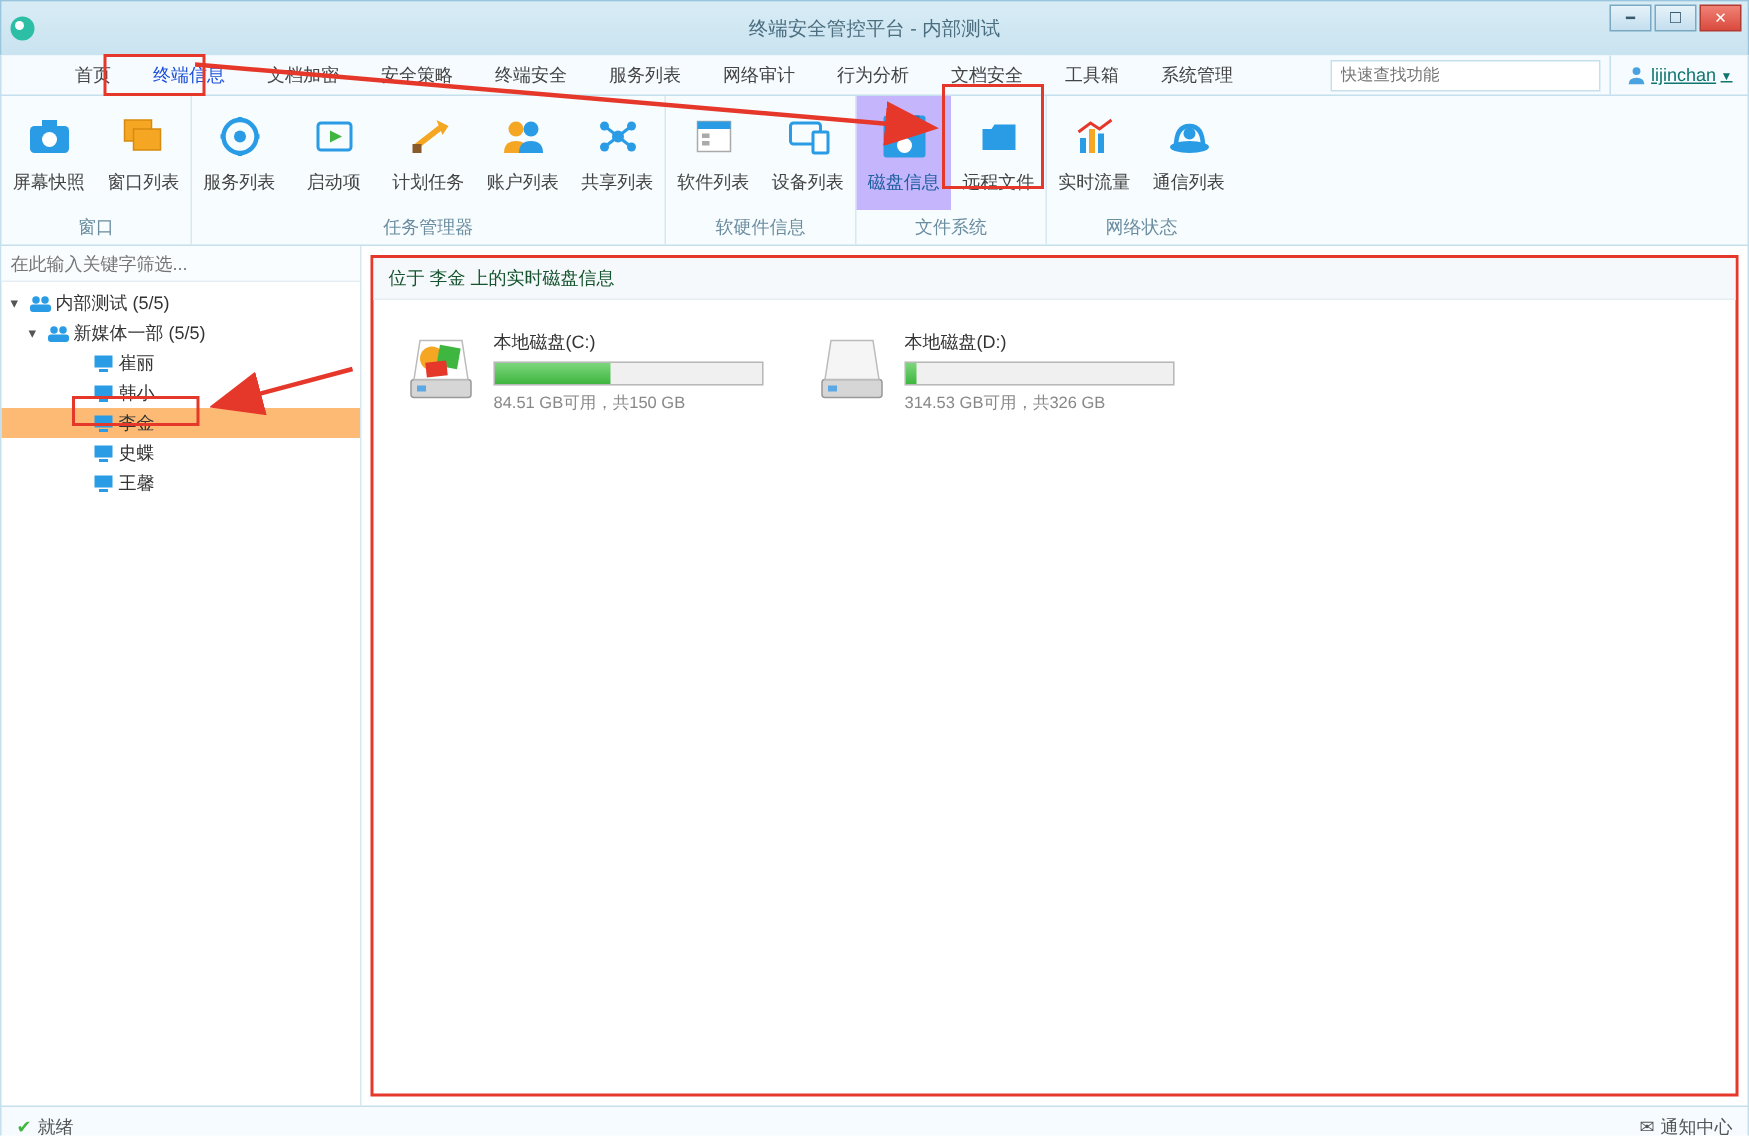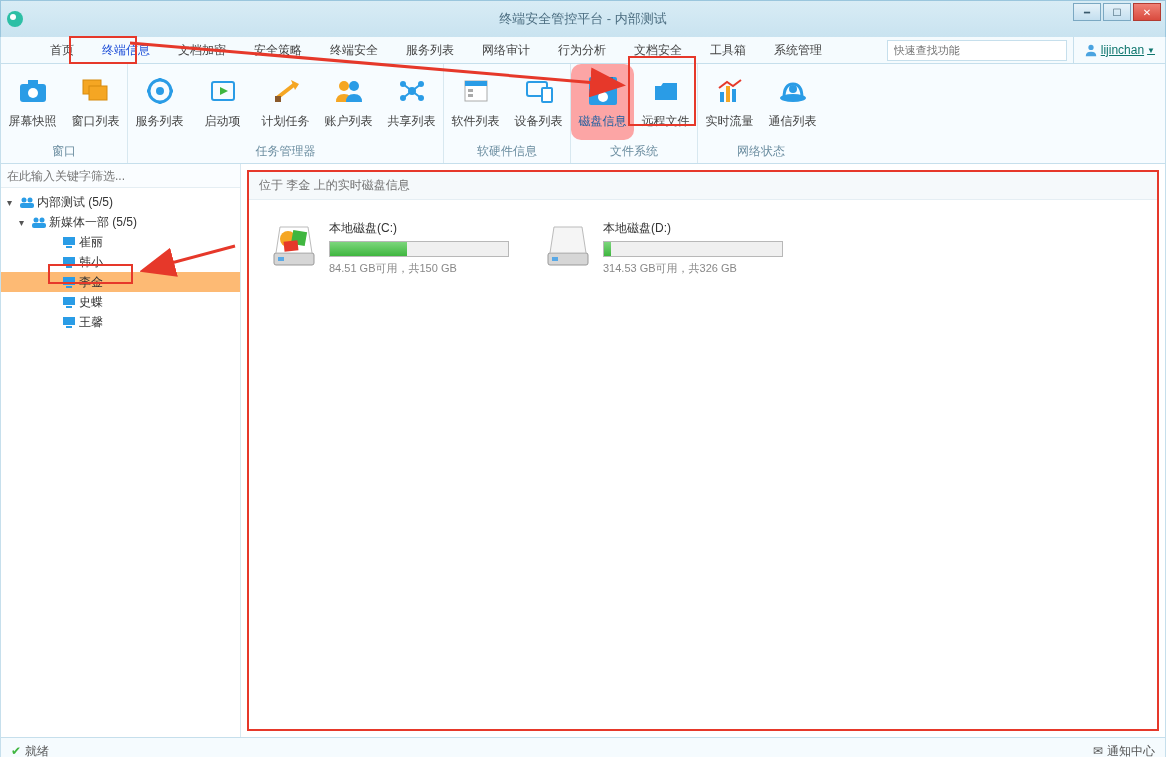--- a/index.html
+++ b/index.html
@@ -22,21 +22,21 @@
 .menu-hl.tab { left: 68px; top: -1px; width: 68px; height: 28px; }
 .search-box { margin-left: auto; height: 21px; align-self: center; width: 180px; border: 1px solid #c6dfec; background: #fff; font-size: 11px; padding: 0 6px; color: #999; margin-right: 6px; }
 .user-area { display: flex; align-items: center; padding: 0 10px; font-size: 12px; color: #0f766e; border-left: 1px solid #c6dfec; gap: 3px; text-decoration: underline; }
 .user-icon { width: 14px; height: 14px; }
 
 
 .ribbon { height: 100px; background: #f7fcff; border: 1px solid #c6dfec; border-top: none; display: flex; }
 .ribbon-group { border-right: 1px solid #d8e8f0; display: flex; flex-direction: column; }
 .ribbon-items { display: flex; flex: 1; }
 .ribbon-item { width: 63px; display: flex; flex-direction: column; align-items: center; justify-content: center; cursor: pointer; padding: 6px 0; gap: 6px; }
-.ribbon-item.selected { background: #fca5a5; border-radius: 10px; }
+.ribbon-item.selected { background: #c4b5fd; }
 .ribbon-item .ico { width: 32px; height: 32px; display: flex; align-items: center; justify-content: center; }
 .ribbon-item .lbl { font-size: 12px; color: #444; }
 .ribbon-item.selected .lbl { color: #2060a0; }
 .ribbon-group-label { text-align: center; font-size: 12px; color: #6b8da0; padding: 3px 0; }
 .ribbon-hl { position: absolute; border: 2px solid #e6382a; left: 628px; top: 56px; width: 68px; height: 70px; pointer-events: none; }
 
 
 .body { display: flex; height: 574px; border: 1px solid #c6dfec; border-top: none; }
 .sidebar { width: 240px; border-right: 1px solid #d8e8f0; display: flex; flex-direction: column; }
 .filter-input { height: 24px; border: none; border-bottom: 1px solid #e5eef3; font-size: 12px; padding: 0 6px; color: #999; background: #fafdff; }
@@ -45,21 +45,21 @@
 .tree-row.lvl1 { padding-left: 18px; }
 .tree-row.lvl2 { padding-left: 60px; }
 .tree-row.selected { background: #fdba74; }
 .expander { width: 10px; font-size: 10px; color: #555; }
 .tree-ico { width: 16px; height: 14px; display: flex; align-items: center; justify-content: center; }
 .tree-hl { position: absolute; border: 2px solid #e6382a; left: 48px; top: 264px; width: 85px; height: 20px; pointer-events: none; }
 
 
 .content { flex: 1; position: relative; }
 .content-inner { position: absolute; inset: 6px; border: 2px solid #e6382a; }
-.content-header { height: 28px; background: #f5f9fb; border-bottom: 1px solid #e5eef3; display: flex; align-items: center; padding: 0 10px; font-size: 12px; color: #737373; }
+.content-header { height: 28px; background: #f5f9fb; border-bottom: 1px solid #e5eef3; display: flex; align-items: center; padding: 0 10px; font-size: 12px; color: #14532d; }
 .disks { display: flex; padding: 20px; gap: 14px; }
 .disk { display: flex; gap: 10px; width: 260px; }
 .disk-ico { width: 50px; height: 50px; display: flex; align-items: center; justify-content: center; }
 .disk-info { flex: 1; font-size: 12px; }
 .disk-name { color: #333; margin-bottom: 4px; }
 .disk-bar { width: 180px; height: 16px; border: 1px solid #b8b8b8; background: #f0f0f0; margin-bottom: 4px; position: relative; }
 .disk-bar-fill { position: absolute; left: 0; top: 0; bottom: 0; background: linear-gradient(to bottom, #7cd67c, #3fb63f); }
 .disk-usage { color: #888; font-size: 11px; }
 
 

